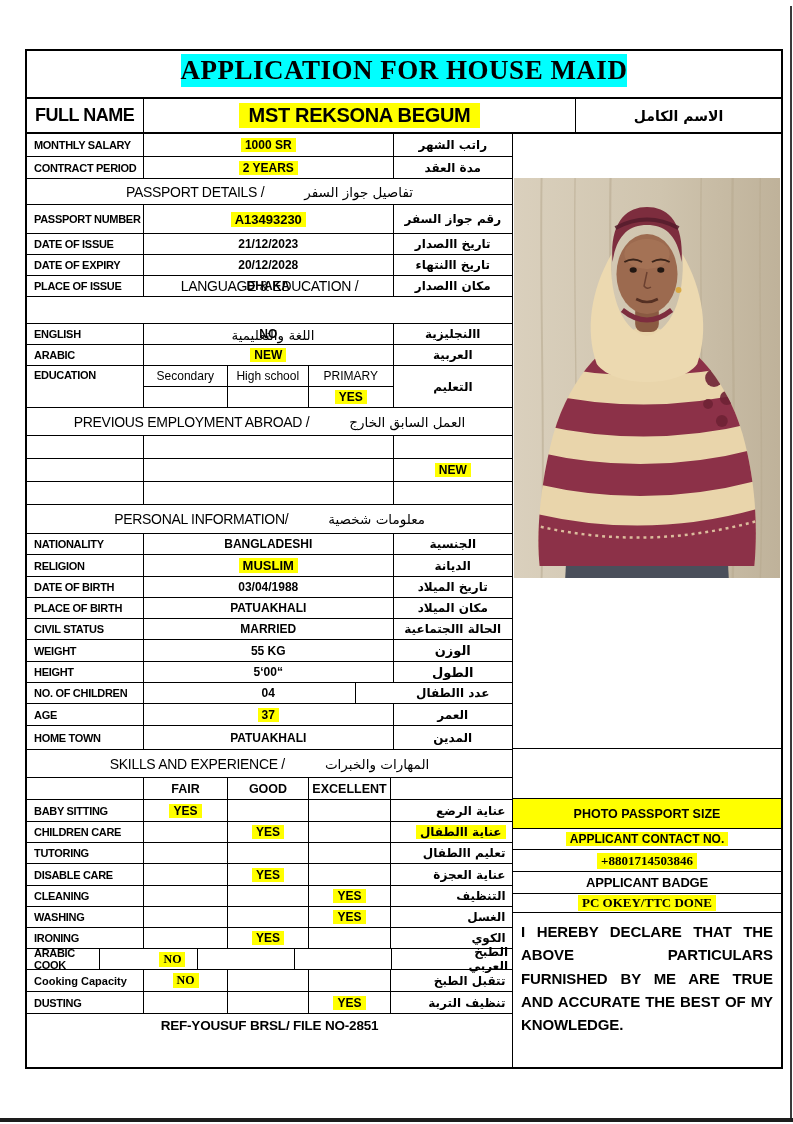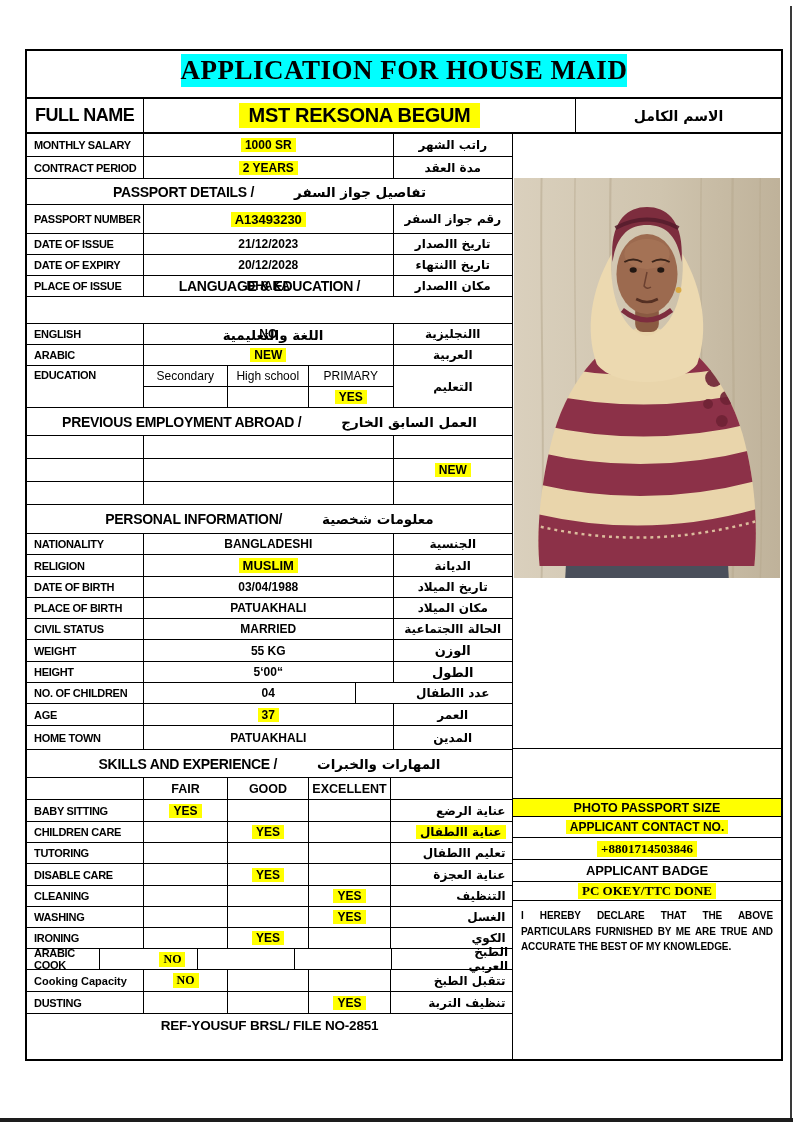--- a/index.html
+++ b/index.html
@@ -38,21 +38,21 @@
   .cl{width:117px;border-right:1.5px solid #000;display:flex;align-items:center;
     padding-left:7px;font-weight:bold;font-size:11px;letter-spacing:-.3px;}
   .cv{flex:1;border-right:1.5px solid #000;display:flex;align-items:center;justify-content:center;
     font-weight:bold;font-size:12px;}
   .ca{width:118.5px;display:flex;align-items:center;justify-content:center;font-weight:bold;font-size:12px;}
   .ar{font-family:"DejaVu Sans",sans-serif;direction:rtl;unicode-bidi:isolate;}
   .hl{background:#ffff00;padding:0 4px;}
   .serif{font-family:"Liberation Serif",serif;}
 
   
-  .sec{justify-content:center;align-items:center;font-weight:bold;gap:33px;}
+  .sec{justify-content:center;align-items:center;font-weight:normal;gap:33px;}
   .sec .en{font-size:14px;letter-spacing:-.3px;}
   .sec .ar{font-size:13.5px;margin-left:7px;}
 
   
   .edu-mid{flex:1;border-right:1.5px solid #000;display:flex;flex-direction:column;}
   .edu-r{display:flex;flex:1;}
   .edu-r:first-child{border-bottom:1.5px solid #000;}
   .edu-c{width:84px;border-right:1.5px solid #000;display:flex;align-items:center;justify-content:center;font-size:12px;}
   .edu-c.c2{width:81px;}
   .edu-c.c3{flex:1;border-right:none;}
@@ -66,26 +66,26 @@
 
   
   .footer-row{height:45px;display:flex;justify-content:center;padding-top:4px;}
   .footer-row span{color:#000000;font-weight:bold;font-size:13.5px;letter-spacing:-.2px;}
 
   
   .photo-cell{height:615px;border-bottom:1.5px solid #000;padding:44px 1px 0 1px;}
   .photo-cell svg{display:block;width:100%;height:400px;}
   .rp-blank{height:50px;border-bottom:1.5px solid #000;}
   .rp-row{border-bottom:1.5px solid #000;display:flex;align-items:center;justify-content:center;font-weight:bold;}
-  .rp-photo-size{height:18px;background:#ffff00;font-size:12.5px;}
+  .rp-photo-size{height:30px;background:#ffff00;font-size:12.5px;}
   .rp-contact-label{height:21px;font-size:12px;}
   .rp-contact-number{height:22px;font-size:13px;}
   .rp-badge-label{height:22px;font-size:13px;letter-spacing:-.2px;}
   .rp-badge-value{height:19px;font-size:13px;}
-  .decl{height:154px;padding:7px 8px;font-weight:bold;font-size:10px;line-height:1.55;
+  .decl{height:154px;padding:7px 8px;font-weight:bold;font-size:15px;line-height:1.55;
     text-align:justify;letter-spacing:-.1px;border-bottom:none;}
 </style>
 </head>
 <body>
 
 <div class="doc">
 
   <div class="title-row">
     <span class="title-hl">APPLICATION FOR HOUSE MAID</span>
   </div>

